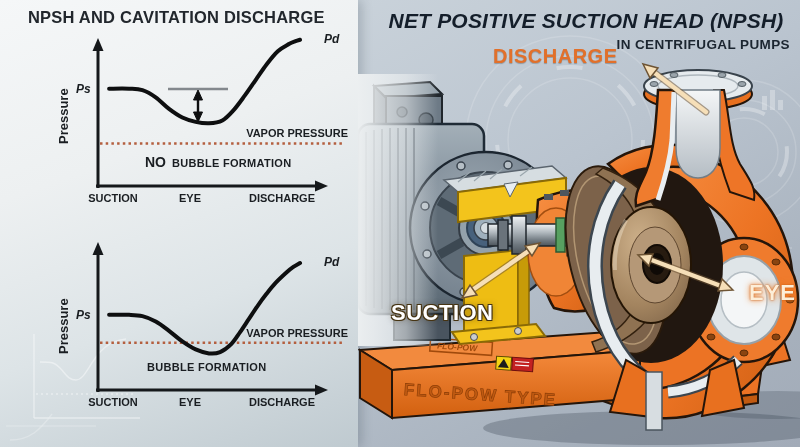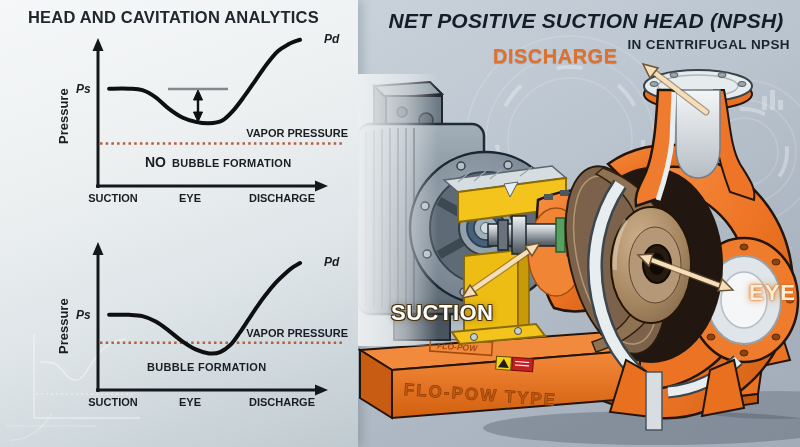--- a/index.html
+++ b/index.html
@@ -86,23 +86,23 @@
     <g stroke="rgba(255,255,255,0.85)" fill="none" stroke-width="1.4">
       <line x1="34" y1="12" x2="34" y2="96"></line>
         <line x1="34" y1="96" x2="140" y2="96"></line>
       <path d="M40,40 C52,40 54,40 60,46 C66,52 68,58 76,58 C84,58 88,44 100,30 C108,21 116,18 126,17"></path>
       <line x1="36" y1="72" x2="136" y2="72" stroke-dasharray="2 3"></line>
       <path d="M10,118 C30,118 40,108 52,92" stroke="rgba(255,255,255,0.5)"></path>
       <line x1="6" y1="104" x2="96" y2="104" stroke="rgba(255,255,255,0.4)"></line>
     </g>
   </svg>
 
-  <div class="left-title">HEAD AND CAVITATION ANALYTICS</div>
+  <div class="left-title">NPSH AND CAVITATION DISCHARGE</div>
   <div class="right-title">NET POSITIVE SUCTION HEAD (NPSH)</div>
-  <div class="right-subtitle">IN CENTRIFUGAL NPSH</div>
+  <div class="right-subtitle">IN CENTRIFUGAL PUMPS</div>
 
   <div class="chart chart-1">
     <svg width="320" height="200" viewBox="0 0 320 200">
       <line class="vapor-line" x1="70" y1="117.44" x2="314" y2="117.44"></line>
       <path class="curve" d="M79.1,62.72C82.42999999999999,62.72 93.53,62.48 99.08,62.72C104.63,62.96 107.96000000000001,62.72 112.4,64.16C116.84,65.6 121.28,68.23999999999998 125.72,71.35999999999999C130.16,74.47999999999999 134.60000000000002,79.52 139.04000000000002,82.88C143.48000000000002,86.24 147.92000000000002,89.36000000000001 152.36,91.52000000000001C156.8,93.68 161.24,94.88000000000001 165.68,95.84C170.12,96.8 174.56,97.52 179,97.28C183.44,97.04 188.25,96.56 192.32,94.4C196.39,92.24000000000001 199.71999999999997,88.4 203.42,84.32000000000001C207.12,80.24000000000001 210.82,74.96000000000001 214.52,69.92C218.22000000000003,64.88 221.92000000000002,59.36 225.62,54.08C229.32,48.8 233.01999999999998,43.03999999999999 236.72,38.239999999999995C240.42000000000002,33.44 244.12000000000003,28.640000000000004 247.82000000000002,25.28C251.52,21.919999999999998 255.95999999999995,19.75999999999998 258.91999999999996,18.079999999999984C261.87999999999994,16.399999999999988 263.73,15.920000000000016 265.58000000000004,15.200000000000017C267.43000000000006,14.480000000000018 269.28,13.999999999999995 270.02,13.759999999999991"></path>
       <line class="axis" x1="68" y1="162" x2="68" y2="22"></line>
       <polygon class="axis-head" points="68,12 62.5,25 73.5,25"></polygon>
       <line class="axis" x1="66" y1="160" x2="288" y2="160"></line>
       <polygon class="axis-head" points="298,160 285,154.5 285,165.5"></polygon>
       <line x1="138" y1="63" x2="198" y2="63" stroke="#83888d" stroke-width="2.6"></line>

